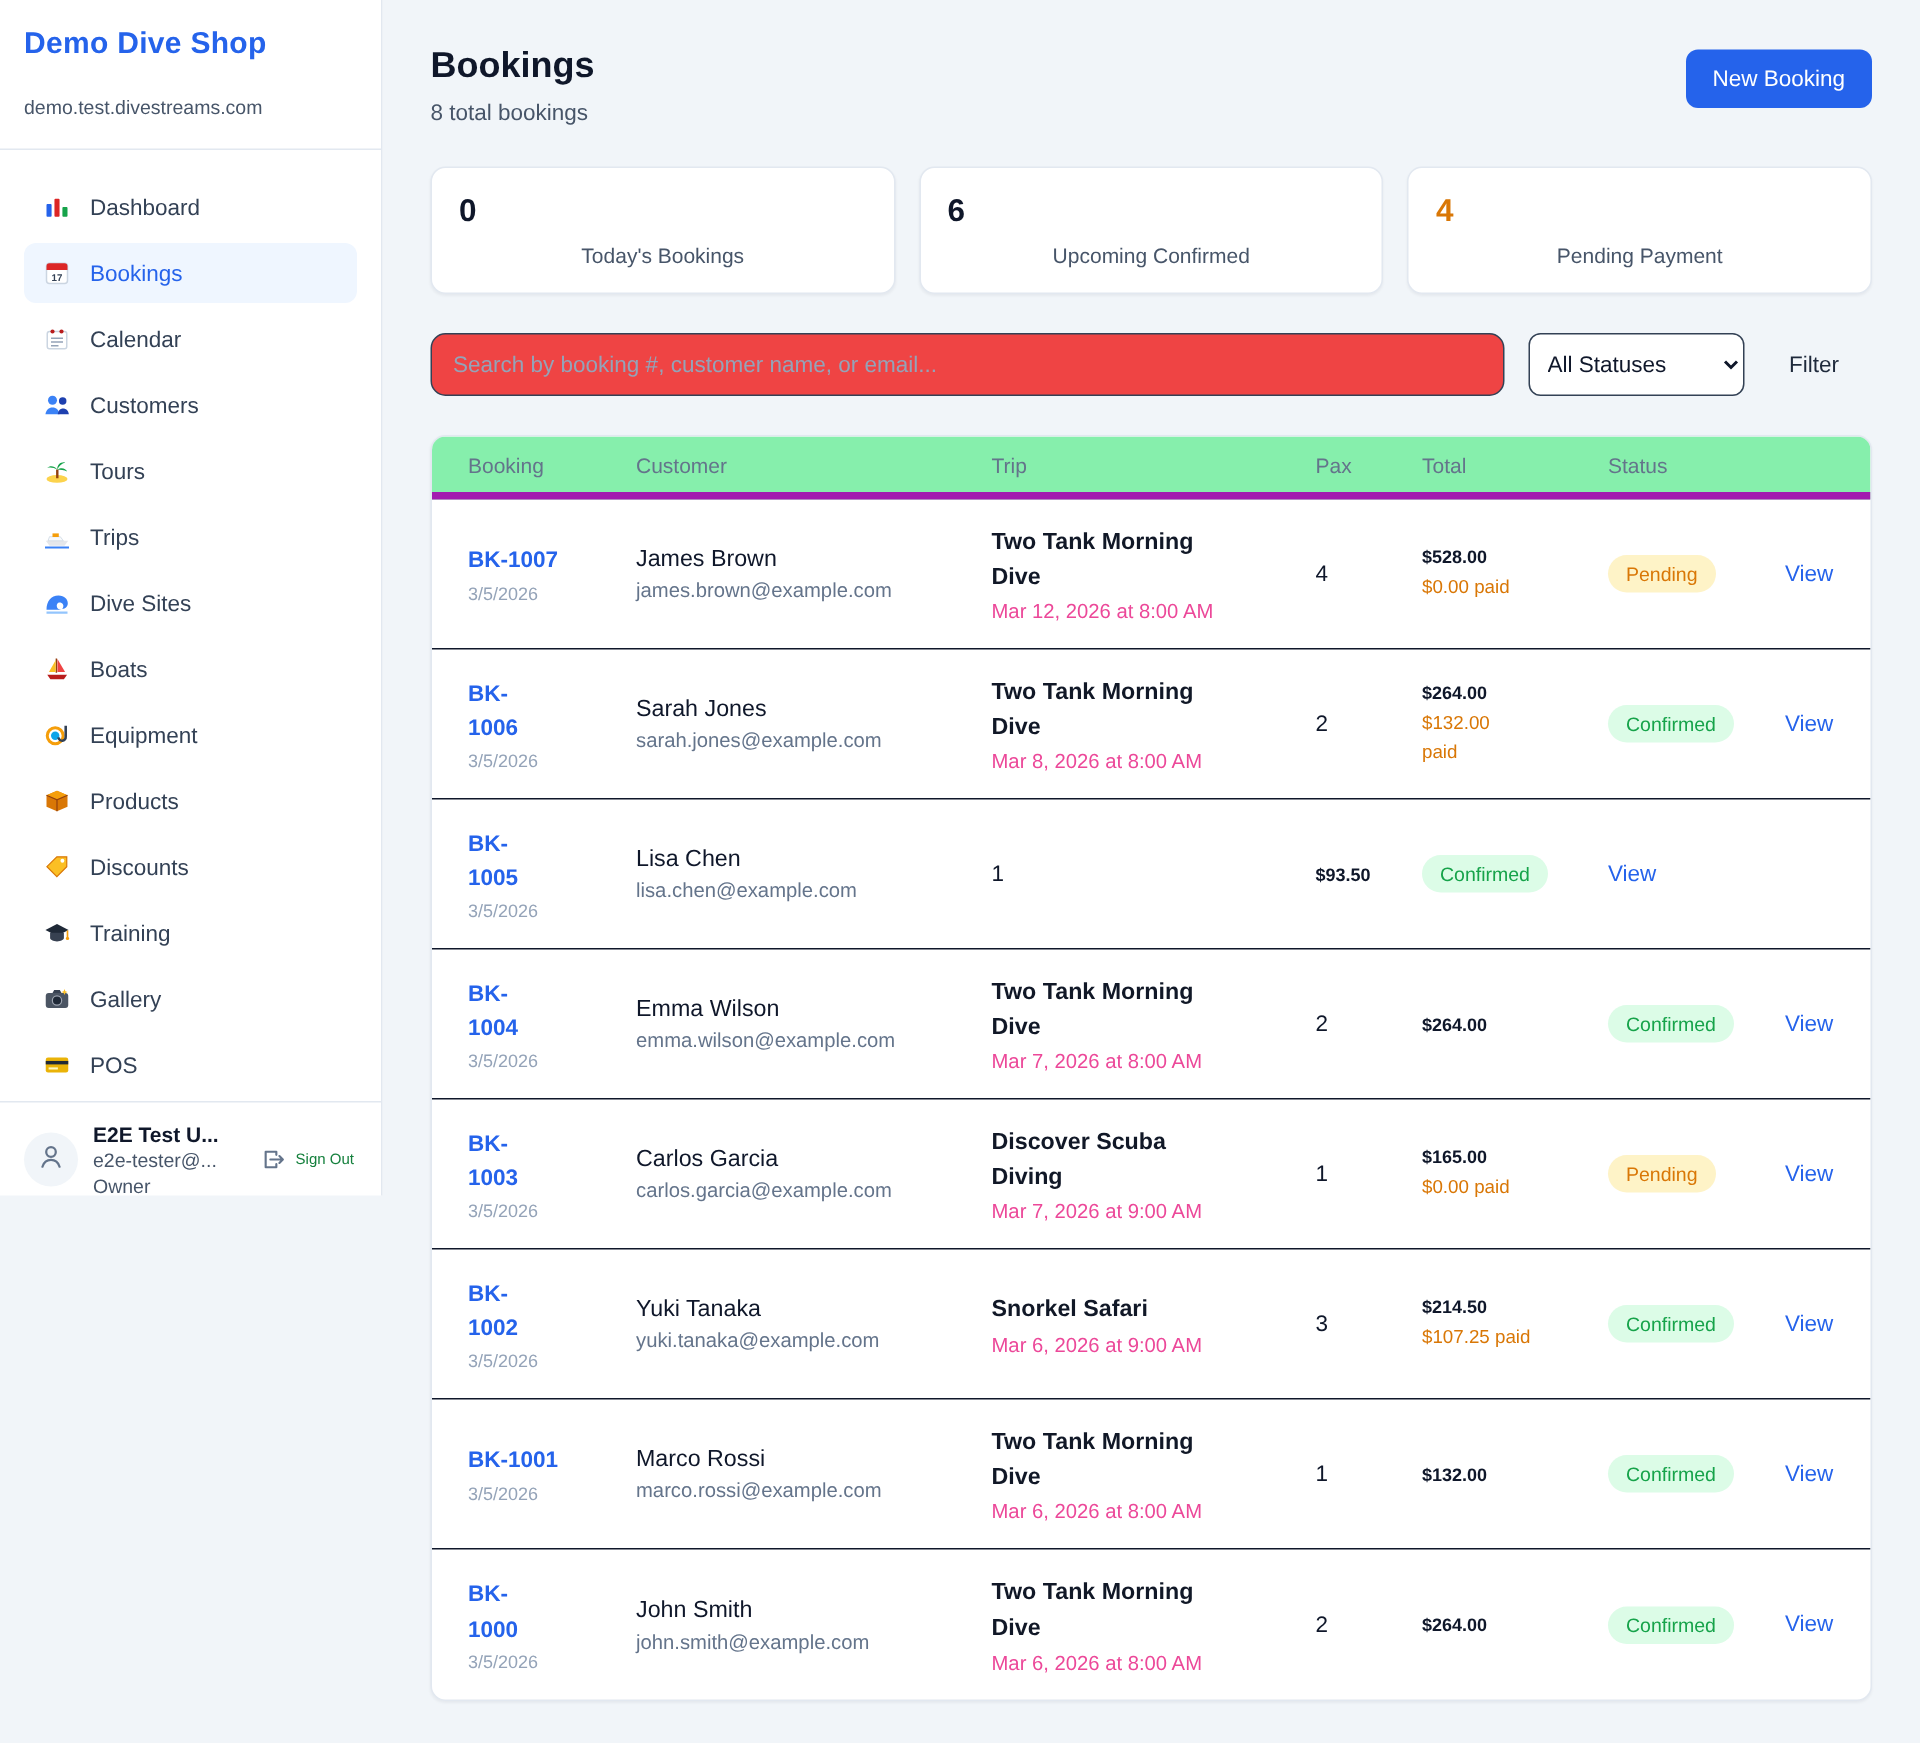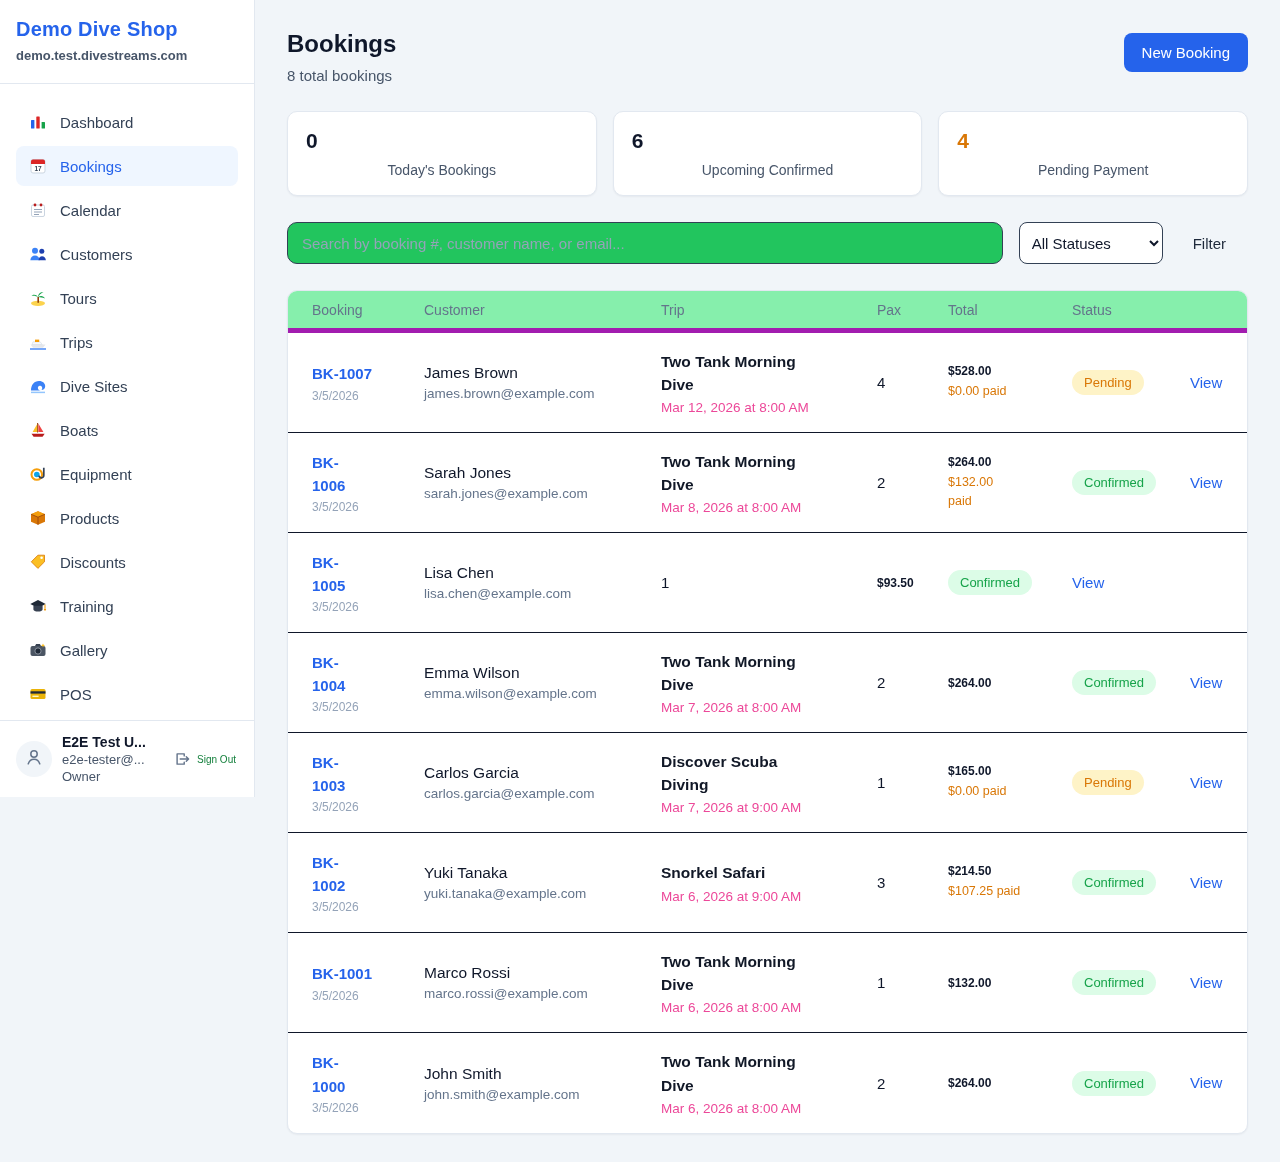--- a/index.html
+++ b/index.html
@@ -14,21 +14,21 @@
   
   .sidebar {
     position: absolute; left:0; top:0;
     width: 255px; height: 797px;
     background: #ffffff;
     border-right: 1px solid #e2e8f0;
     display: flex; flex-direction: column;
   }
   .brand { padding: 18px 16px 20px; border-bottom: 1px solid #e2e8f0; }
   .brand-name { font-size: 20px; font-weight: 700; color: #2563eb; letter-spacing: .2px; }
-  .brand-domain { font-size: 13px; color: #475569; margin-top: 7px; font-weight: bold; }
+  .brand-domain { font-size: 13px; color: #475569; margin-top: 23px; }
   .nav { padding: 18px 16px 0; flex: 0 0 auto; }
   .nav-item {
     display: flex; align-items: center; gap: 13px;
     height: 40px; margin-bottom: 4px; padding: 0 13px;
     border-radius: 8px; font-size: 15px; color: #334155; cursor: pointer;
   }
   .nav-item.active { background: #eff6ff; color: #2563eb; font-weight: 500; }
   .nav-icon { width: 18px; height: 18px; display: inline-flex; flex: 0 0 18px; }
   .nav-icon svg { width: 18px; height: 18px; }
   .sidebar-footer {
@@ -60,21 +60,21 @@
   .stats { display: grid; grid-template-columns: repeat(3, 1fr); gap: 16px; margin-top: 27px; }
   .stat-card {
     background: #fff; border: 1px solid #e2e8f0; border-radius: 10px;
     padding: 17px 18px; box-shadow: 0 1px 2px rgba(15,23,42,.05);
   }
   .stat-value { font-size: 21px; font-weight: 700; }
   .stat-label { font-size: 14px; color: #475569; margin-top: 9px; text-align: center; }
   .filter-row { display: flex; align-items: center; gap: 16px; margin-top: 26px; }
   .search-input {
     flex: 1; height: 42px; border: 1px solid #334155; border-radius: 10px;
-    padding: 0 14px; font-size: 15px; font-family: inherit; color: #0f172a; background: #22c55e; outline: none;
+    padding: 0 14px; font-size: 15px; font-family: inherit; color: #0f172a; background: #ef4444; outline: none;
   }
   .search-input::placeholder { color: #94a3b8; }
   .status-select {
     height: 42px; width: 144px; border: 1px solid #334155; border-radius: 8px;
     background: #fff; font-size: 15px; font-family: inherit; color: #0f172a; padding: 0 8px;
   }
   .filter-btn {
     background: none; border: none; font-size: 15px; font-family: inherit;
     color: #1e293b; cursor: pointer; padding: 0 22px 0 14px;
   }

